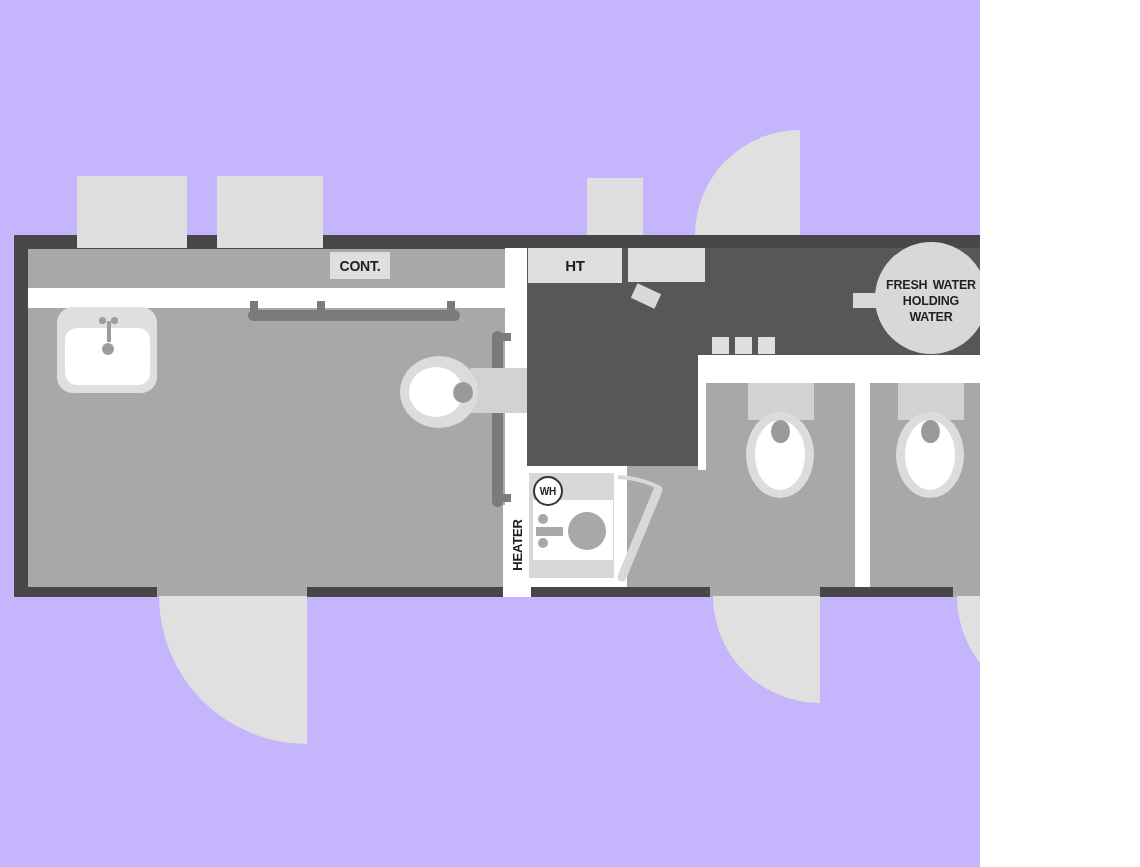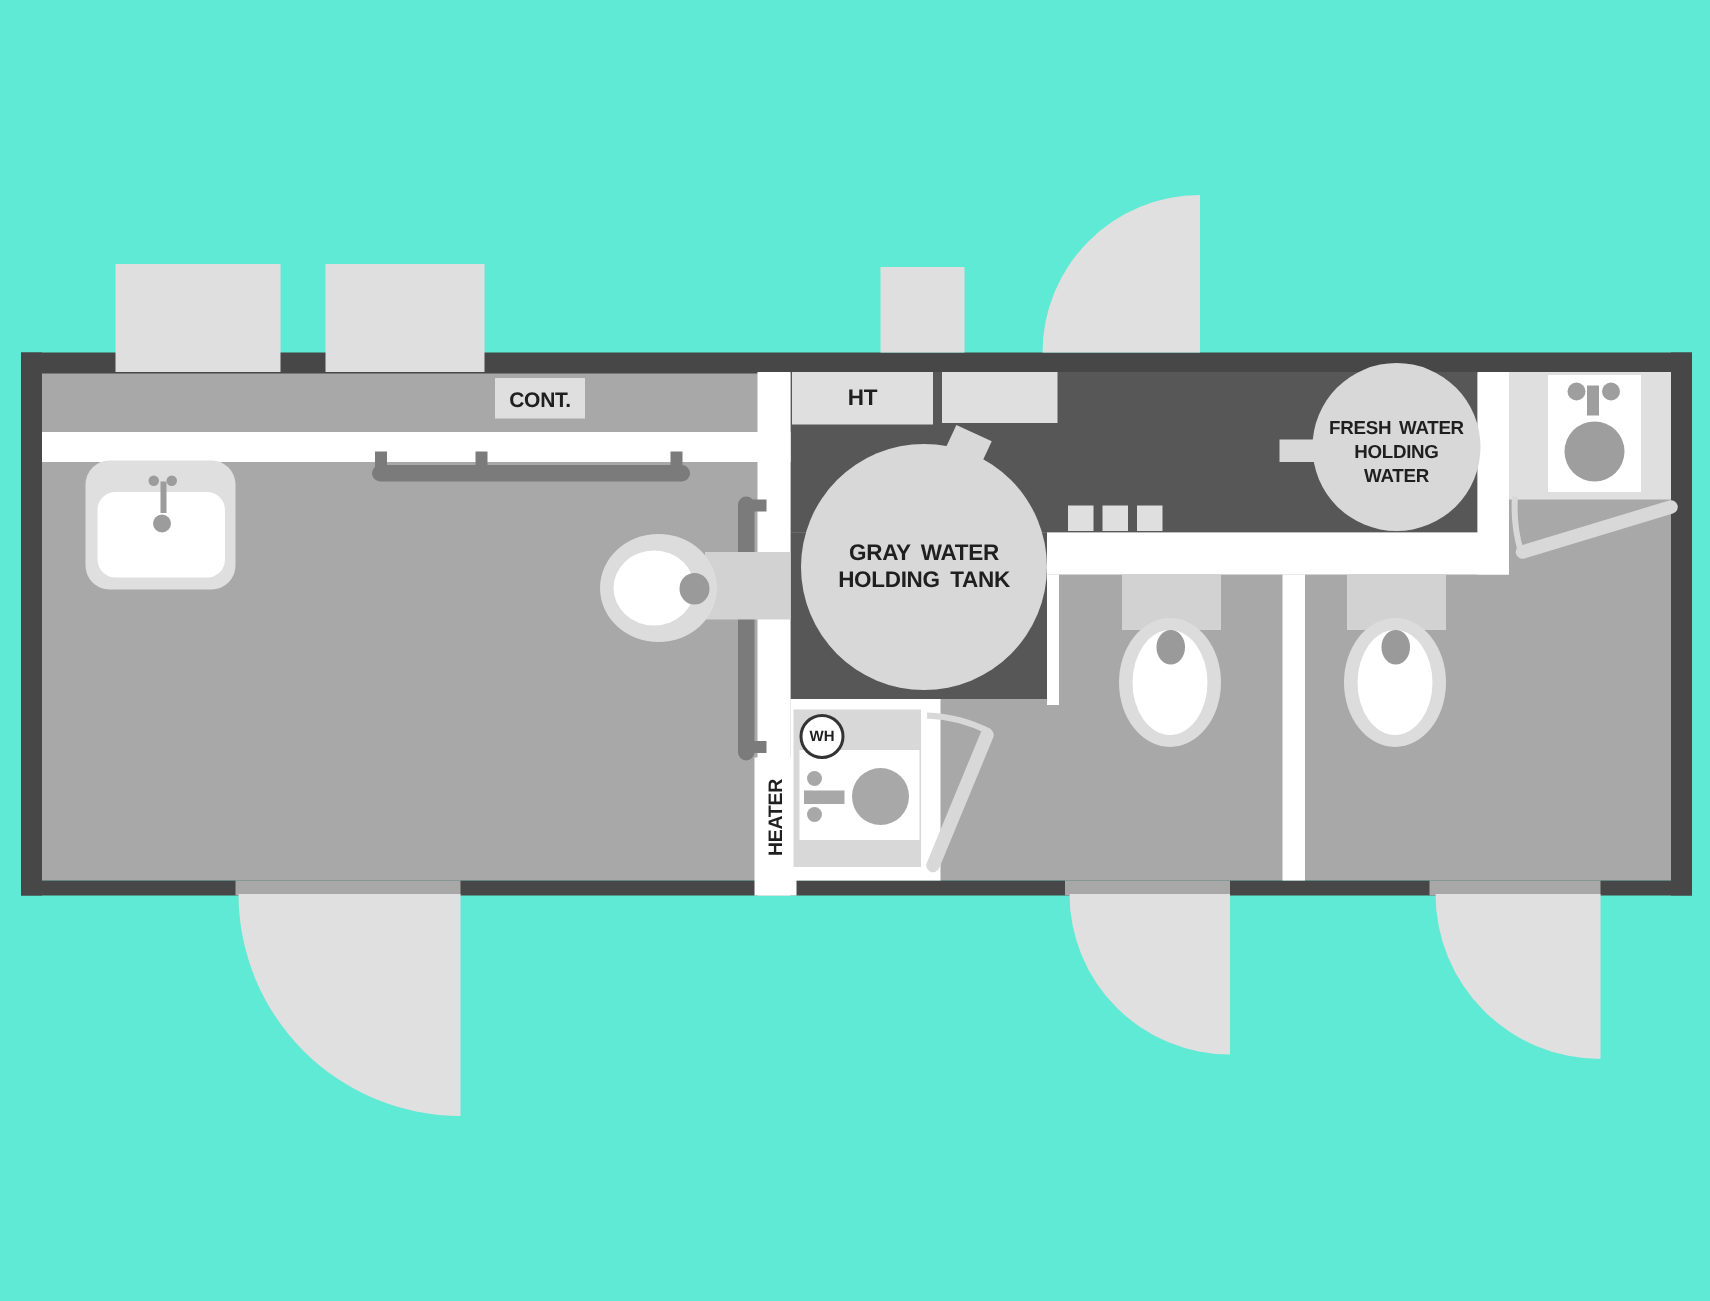--- a/index.html
+++ b/index.html
@@ -1,16 +1,16 @@
 <!DOCTYPE html>
 <html><head>
 <meta charset="utf-8">
 <style>
   html,body{margin:0;padding:0;background:#fff;}
-  #canvas{position:relative;width:1140px;height:867px;background:#5eead4;overflow:hidden;
+  #canvas{position:relative;width:980px;height:867px;background:#c4b5fd;overflow:hidden;
           font-family:"Liberation Sans",sans-serif;color:var(--label,#1f1f1f);}
   .abs{position:absolute;}
   .wall{background:var(--wall,#474747);}
   .floor{background:var(--floor,#a8a8a8);}
   .dark{background:var(--utility,#575757);}
   .white{background:var(--white,#ffffff);}
   .lite{background:var(--fixture,#dfdfdf);}
   .tankfill{background:var(--tank,#d8d8d8);}
   .bar{background:var(--grabbar,#7b7b7b);}
   .lbl{font-weight:700;letter-spacing:-0.2px;color:var(--label,#1f1f1f);}
@@ -61,26 +61,20 @@
   <div class="abs lite center" style="left:330px;top:252px;width:60px;height:27px;">
     <span class="lbl" style="font-size:14px;">CONT.</span>
   </div>
 
   <div class="abs lite center" style="left:528px;top:248px;width:94px;height:35px;">
     <span class="lbl" style="font-size:15px;">HT</span>
   </div>
   <div class="abs lite" style="left:628px;top:248px;width:77px;height:34px;"></div>
 
   <div class="abs tankfill" style="left:633px;top:288px;width:26px;height:16px;transform:rotate(25deg);"></div>
-  <div class="abs tankfill round center" style="left:534px;top:296px;width:164px;height:164px;">
-    <div class="lbl" style="font-size:15px;line-height:18px;word-spacing:3px;">
-      <div>GRAY WATER</div>
-      <div>HOLDING TANK</div>
-    </div>
-  </div>
 
   <div class="abs tankfill" style="left:853px;top:293px;width:24px;height:15px;"></div>
   <div class="abs tankfill round center" style="left:875px;top:242px;width:112px;height:112px;">
     <div class="lbl" style="font-size:12.5px;line-height:16px;word-spacing:2px;padding-top:6px;">
       <div>FRESH WATER</div>
       <div>HOLDING</div>
       <div>WATER</div>
     </div>
   </div>
 

